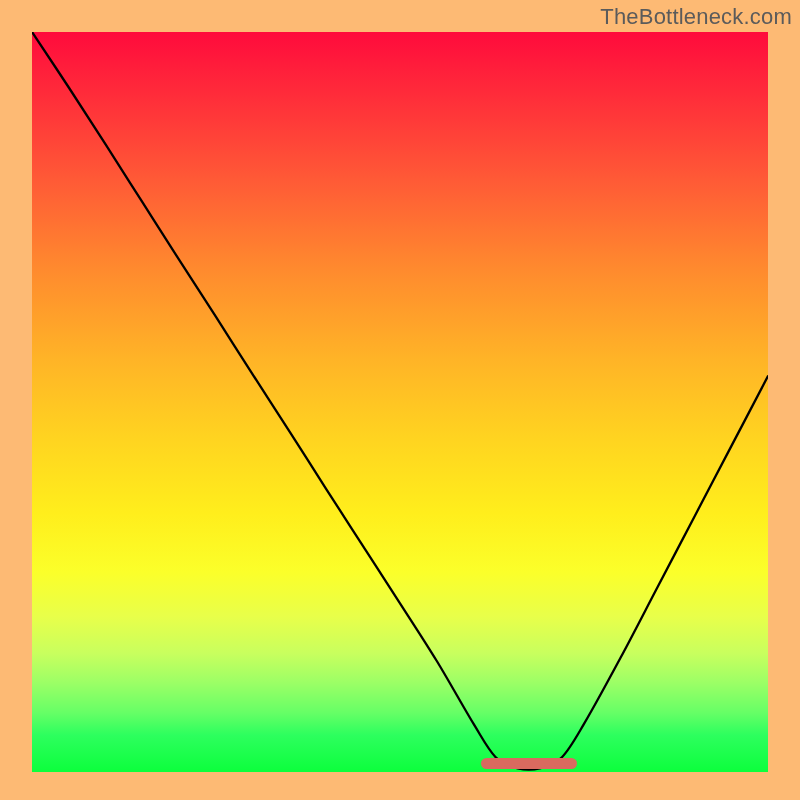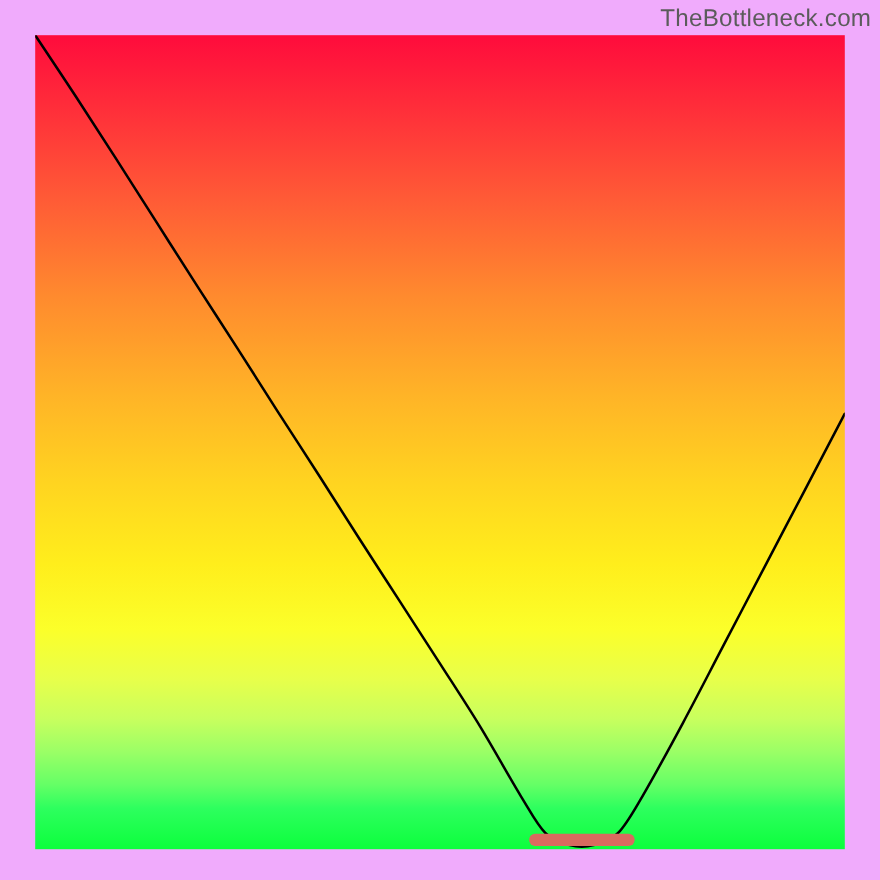--- a/index.html
+++ b/index.html
@@ -1,21 +1,21 @@
 <!DOCTYPE html>
 <html><head>
 <meta charset="utf-8">
 <style>
   * { margin: 0; padding: 0; box-sizing: border-box; }
   html, body { width: 800px; height: 800px; overflow: hidden; background: #fff; }
   .stage {
     position: relative;
     width: 800px;
     height: 800px;
-    background: #f0abfc;
+    background: #fdba74;
   }
   .plot-area {
     position: absolute;
     left: 32px;
     top: 32px;
     width: 736px;
     height: 740px;
   }
   .gradient-bg {
     position: absolute;

